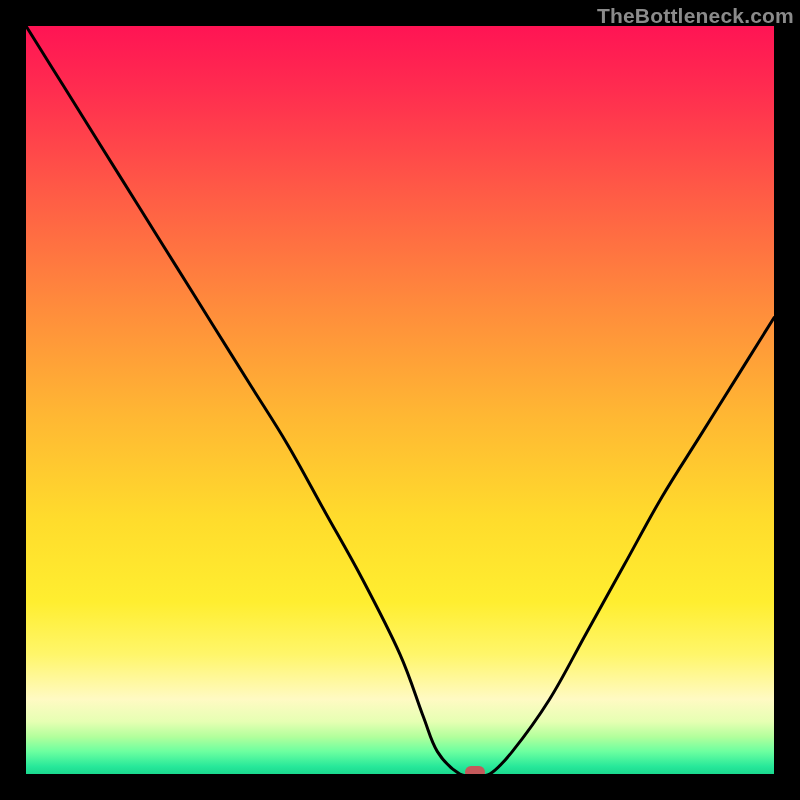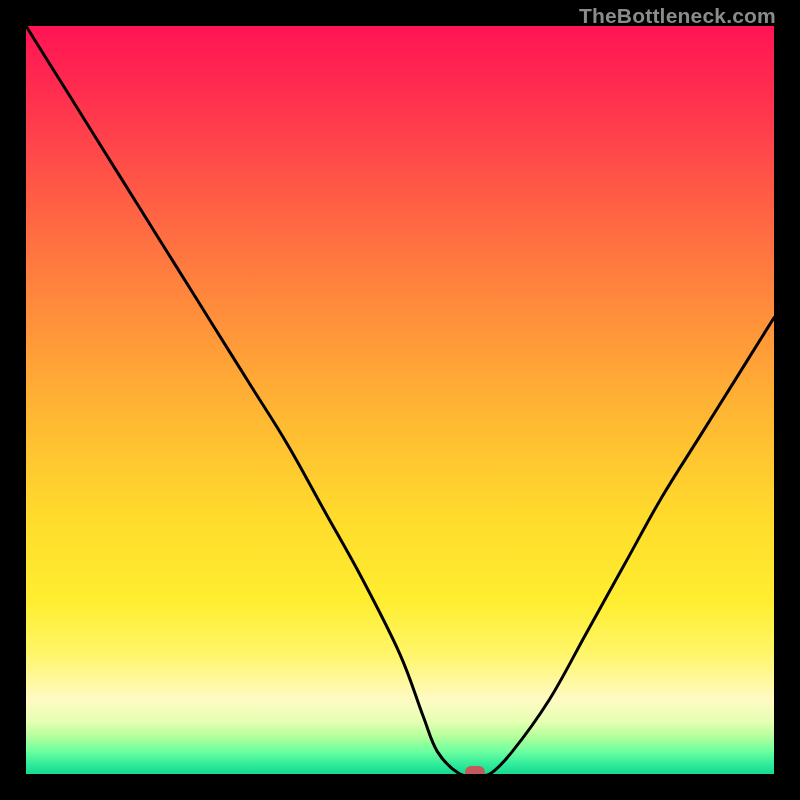--- a/index.html
+++ b/index.html
@@ -60,21 +60,21 @@
     position: absolute;
     width: 20px;
     height: 12px;
     border-radius: 6px;
     background: #c4595b;
     transform: translate(-50%, -50%);
   }
   .watermark {
     position: absolute;
     top: 4px;
-    right: 24px;
+    right: 6px;
     font-family: Arial, Helvetica, sans-serif;
     font-size: 21px;
     font-weight: 600;
     color: #8b8b8b;
     letter-spacing: 0.2px;
     user-select: none;
   }
 </style>
 </head>
 <body>

